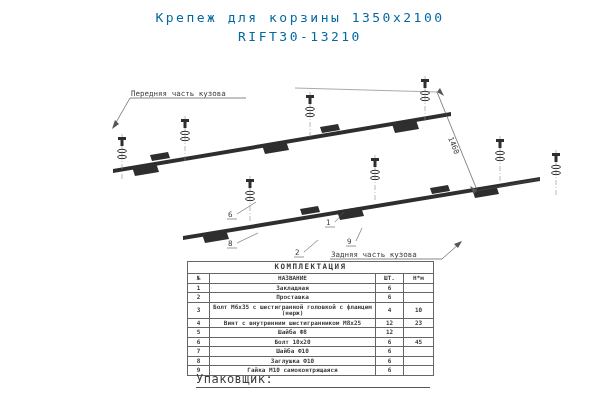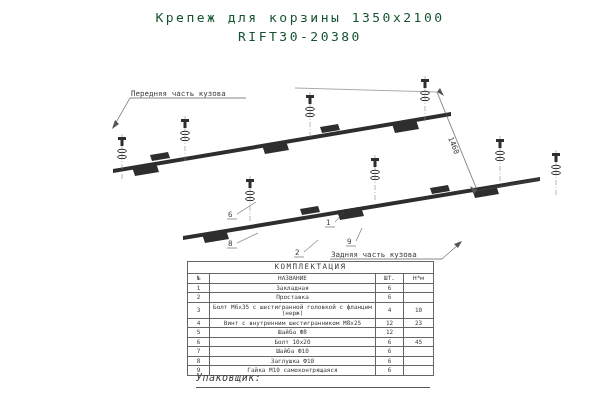--- a/index.html
+++ b/index.html
@@ -3,47 +3,47 @@
 <meta charset="utf-8">
 <style>
   * { margin:0; padding:0; box-sizing:border-box; }
   html,body { background:#fff; }
   .page {
     position:relative; width:600px; height:401px; background:#ffffff;
     font-family:"DejaVu Sans Mono","Liberation Mono",monospace;
     color:#3c3c3c; overflow:hidden;
   }
   .title-block { position:absolute; top:8px; left:0; width:600px; text-align:center; }
-  .title-line { font-size:13px; line-height:19px; letter-spacing:2.5px; white-space:nowrap; color:#14532d; }
+  .title-line { font-size:13px; line-height:19px; letter-spacing:2.5px; white-space:nowrap; color:#0369a1; }
 
   .drawing-svg { position:absolute; left:0; top:0; width:600px; height:401px; }
   .drawing-svg text { font-family:"DejaVu Sans Mono","Liberation Mono",monospace; fill:#3c3c3c; }
 
   .parts-table {
     position:absolute; left:187px; top:261px; width:246px;
     border-collapse:collapse; table-layout:fixed; background:#fff;
   }
   .parts-table th, .parts-table td {
-    border:1px solid #666; font-weight:normal; font-size:6px; line-height:6.5px;
+    border:1px solid #666; font-weight:bold; font-size:6px; line-height:6.5px;
     text-align:center; vertical-align:middle; padding:1px 1px; overflow:hidden;
   }
   .parts-table th.tbl-title { font-size:7.5px; letter-spacing:1.5px; height:12px; }
   .parts-table td { height:9px; }
 
-  .packer-label { position:absolute; left:196px; top:372px; font-size:10px; letter-spacing:0.5px;font-style:italic; }
+  .packer-label { position:absolute; left:196px; top:372px; font-size:12px; letter-spacing:0.5px; }
   .packer-line { position:absolute; left:196px; top:387px; width:234px; height:0; border-top:1px solid #555; }
 </style>
 </head>
 <body>
 
 <div class="page">
 
   <div class="title-block">
     <div class="title-line">Крепеж для корзины 1350х2100</div>
-    <div class="title-line">RIFT30-20380</div>
+    <div class="title-line">RIFT30-13210</div>
   </div>
 
   <svg class="drawing-svg" viewBox="0 0 600 401">
     <defs>
       <g id="fstack">
         <line x1="0" y1="0" x2="0" y2="46" stroke="#8a8a8a" stroke-width="0.6" stroke-dasharray="5 2 1 2"></line>
         <rect x="-4" y="3" width="8" height="3" fill="#2e2e2e"></rect>
         <rect x="-1.5" y="6" width="3" height="6" fill="#2e2e2e"></rect>
         <ellipse cx="0" cy="17" rx="4.5" ry="1.7" fill="none" stroke="#2e2e2e" stroke-width="1"></ellipse>
         <ellipse cx="0" cy="23" rx="4.5" ry="1.7" fill="none" stroke="#2e2e2e" stroke-width="1"></ellipse>

